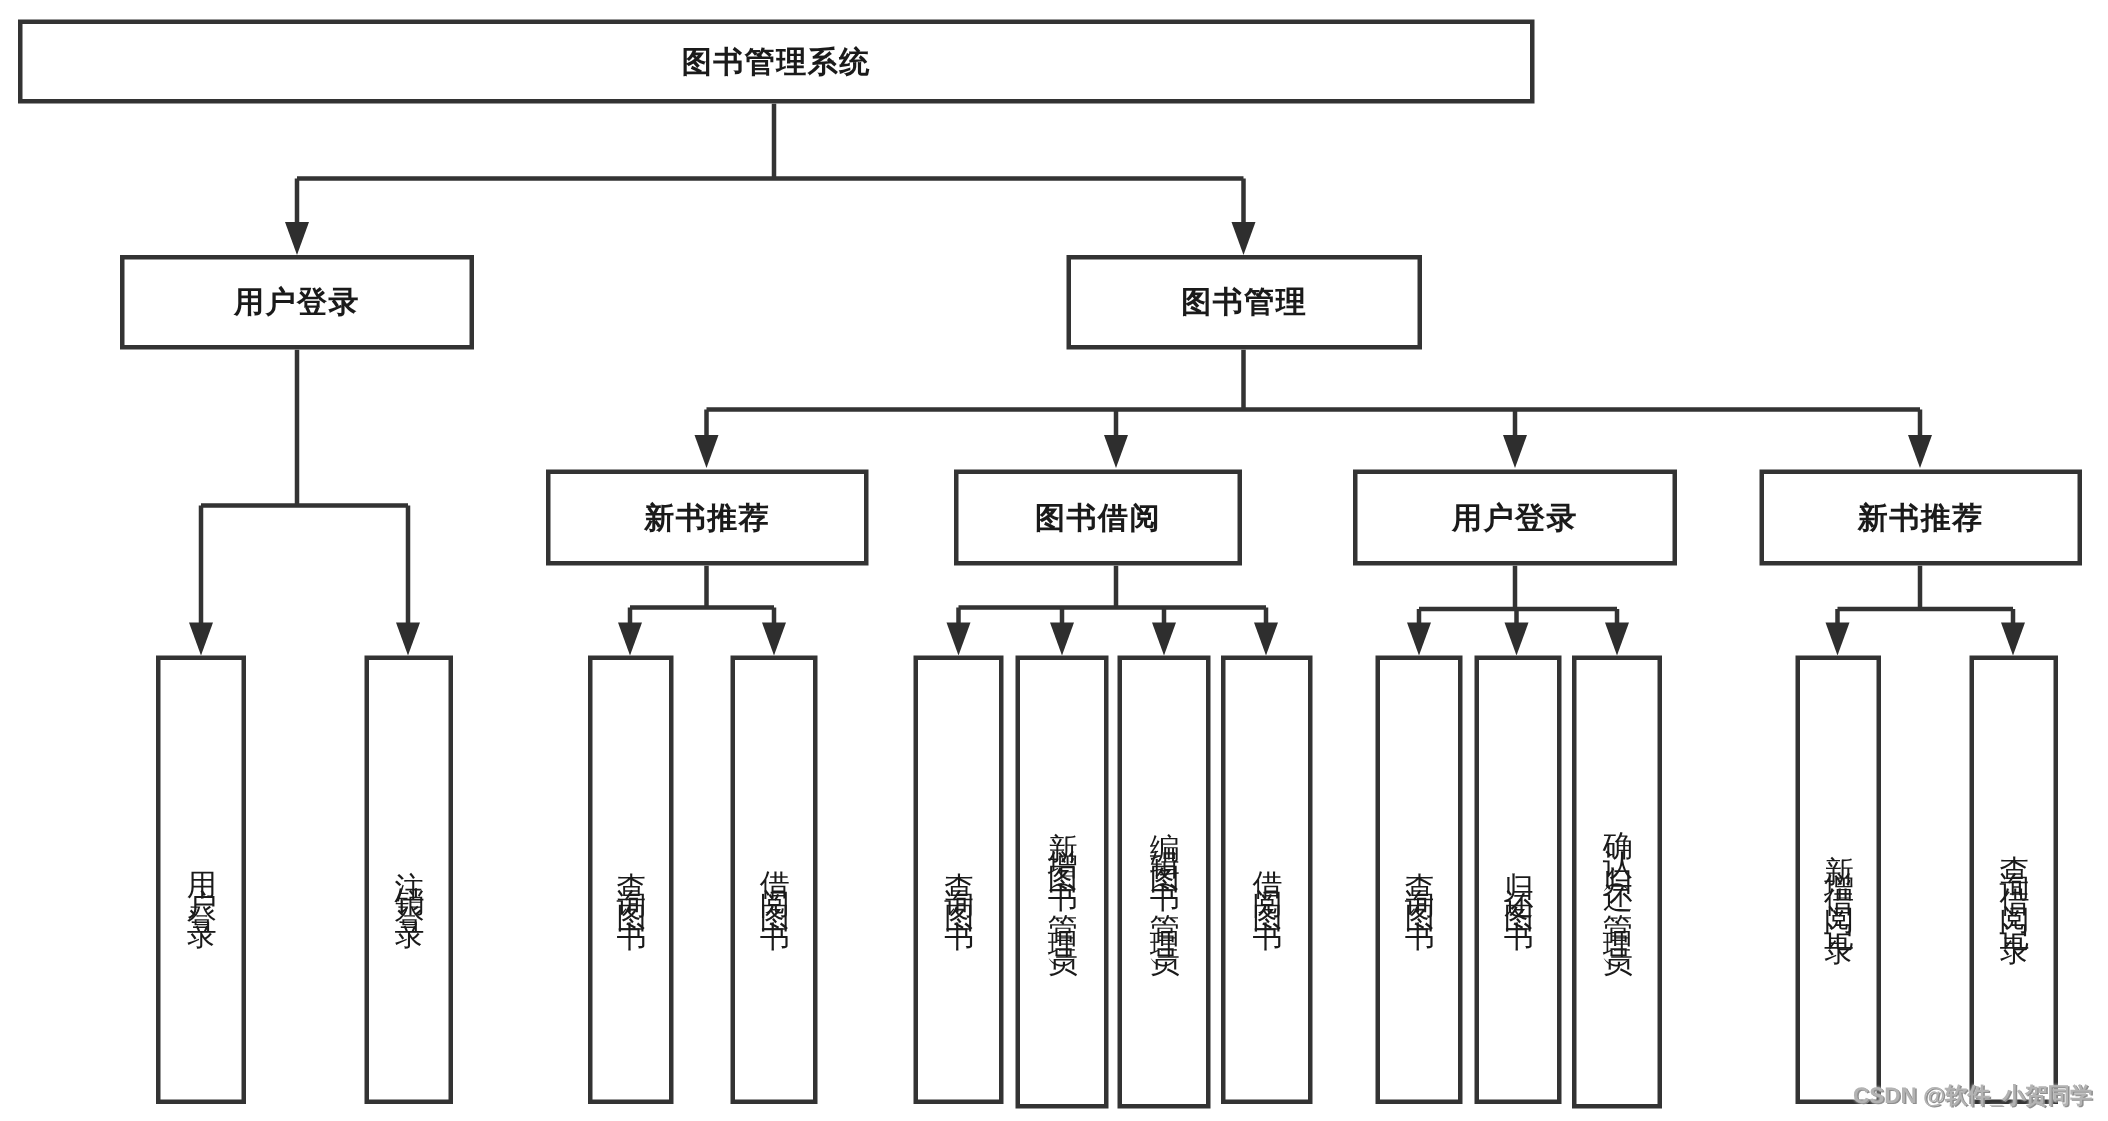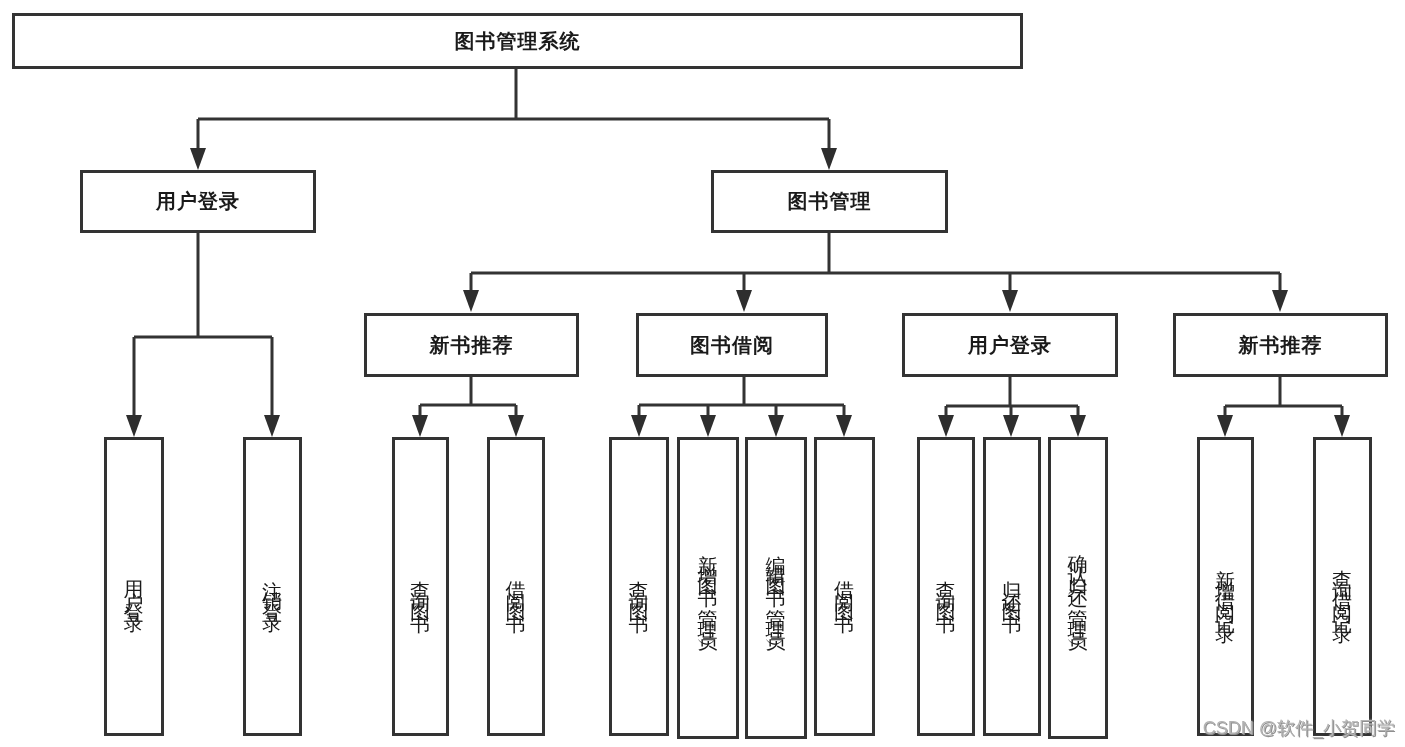--- a/index.html
+++ b/index.html
@@ -42,24 +42,25 @@
     text-orientation: mixed;
     font-size: 20px;
     line-height: 1;
     letter-spacing: 11px;
     white-space: nowrap;
   }
   .watermark {
     position: absolute;
     right: 10px;
     bottom: 7px;
-    font-size: 18px;
+    font-size: 15px;
     color: #b3b3b3;
     text-shadow: 1px 1px 0 #8f8f8f, 0 0 2px #ffffff;
     white-space: nowrap;
+    font-weight: bold;
   }
 </style>
 </head>
 <body>
 
 <div class="stage">
 
   <svg class="connectors" viewBox="0 0 1405 747" xmlns="http://www.w3.org/2000/svg">
     <g stroke="#333333" stroke-width="3" fill="none">
 

